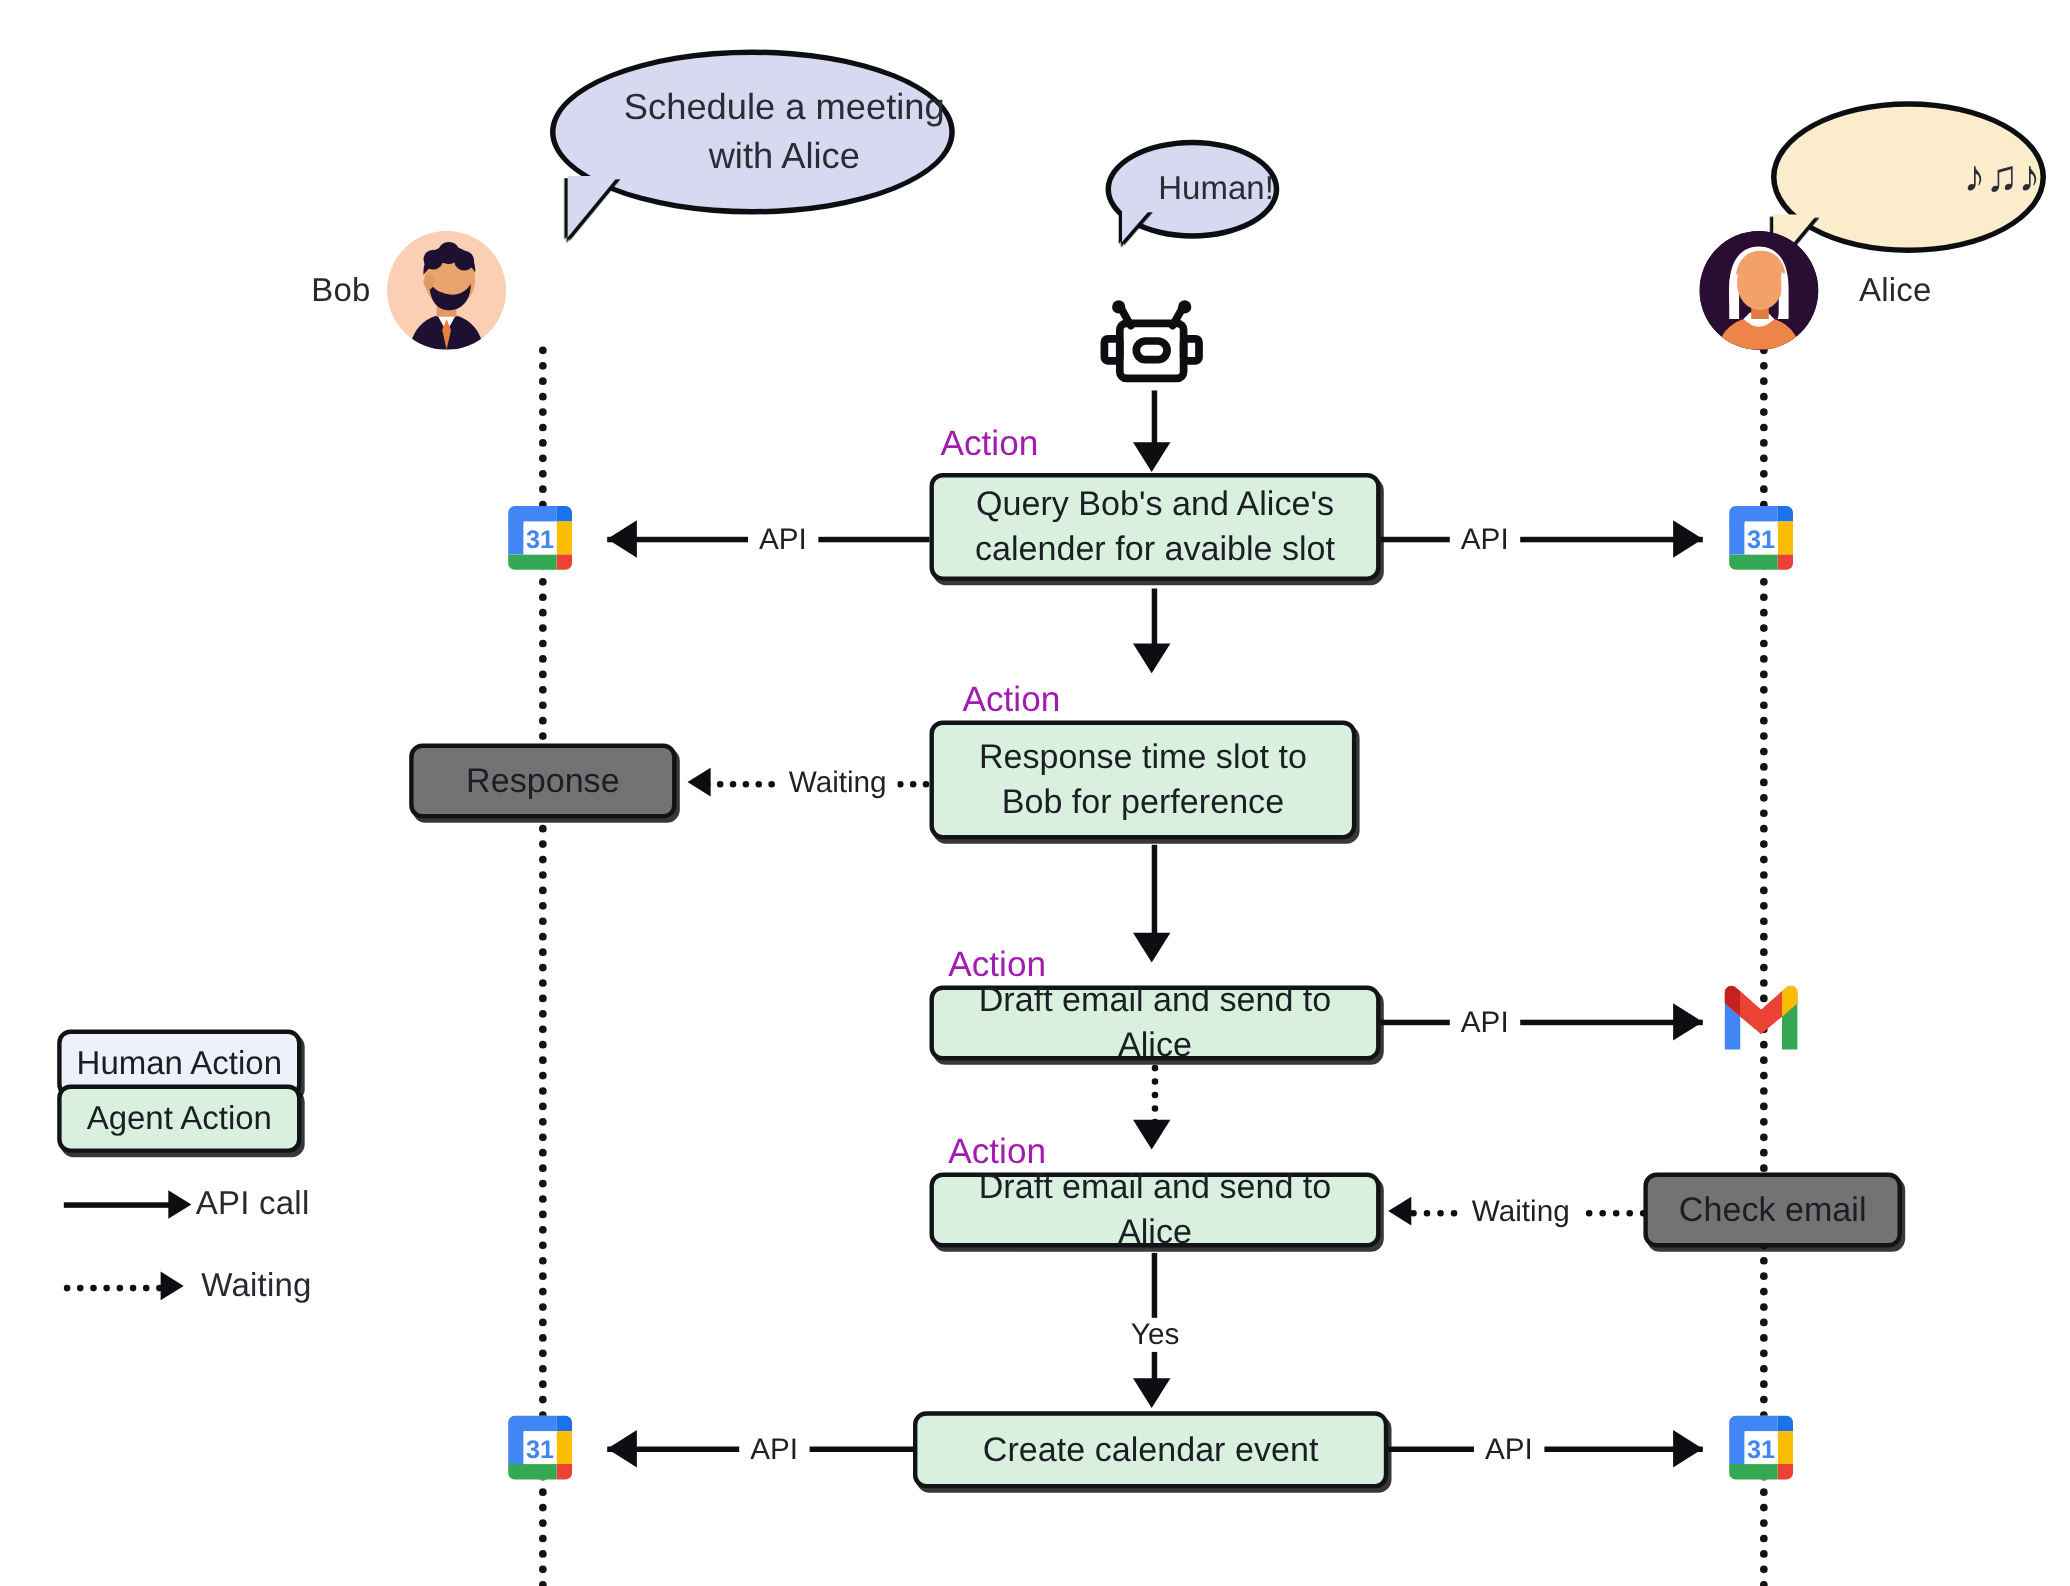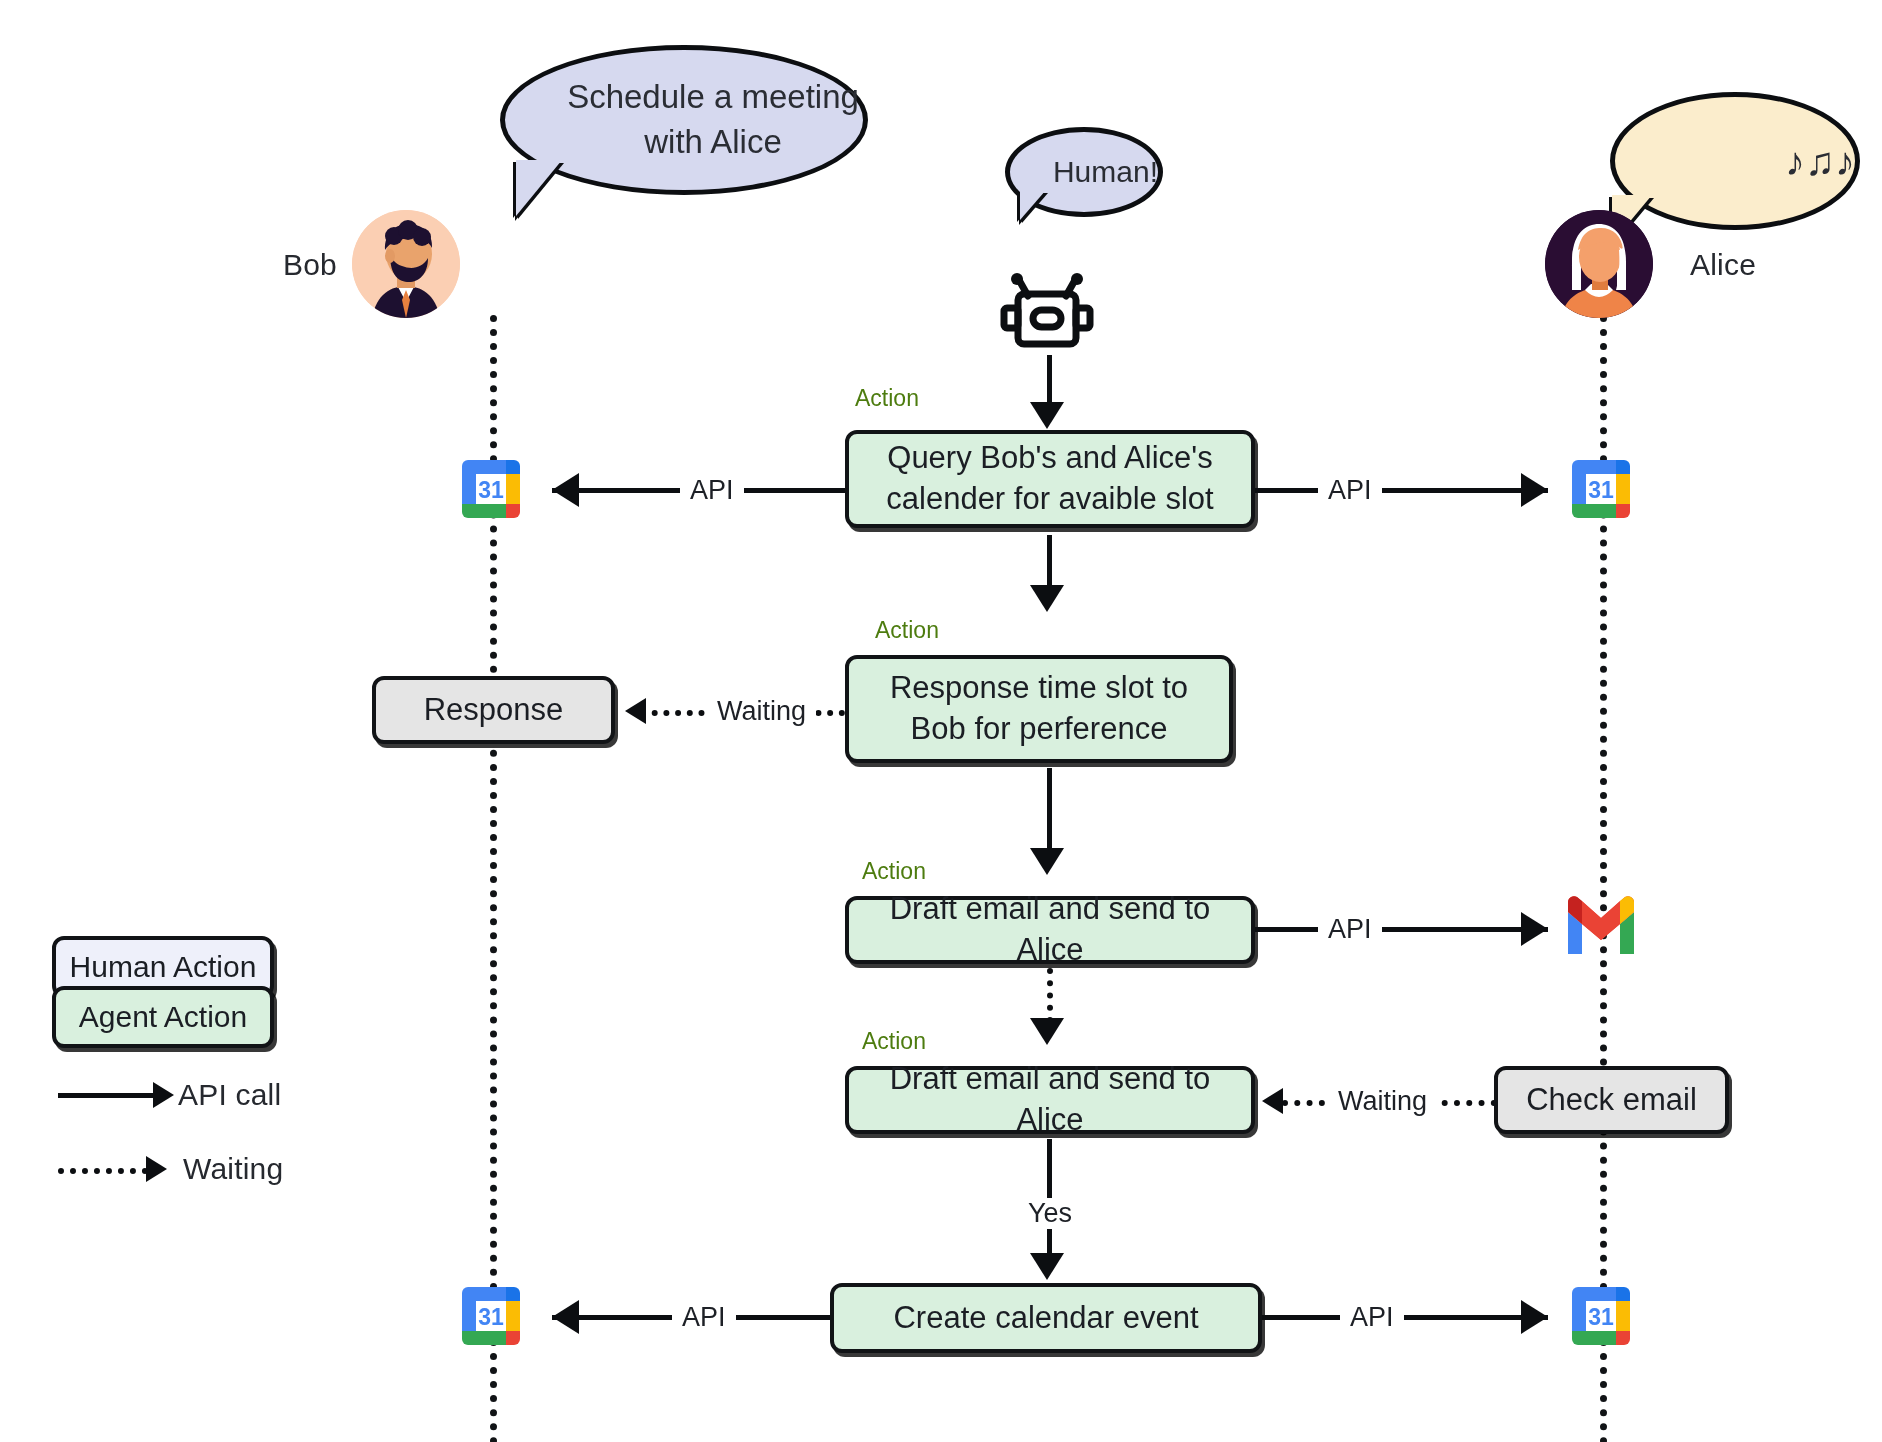--- a/index.html
+++ b/index.html
@@ -24,42 +24,42 @@
     letter-spacing:.2px;
   }
   .edge-label{
     font-size:27px;
     color:#1d2026;
     background:#ffffff;
     padding:0 10px;
     white-space:nowrap;
   }
   .caption{
-    font-size:23px;
-    color:#4d7c0f;
+    font-size:32px;
+    color:#a21caf;
     white-space:nowrap;
   }
 
   
   .box{
     box-sizing:border-box;
     border:4px solid #111316;
     border-radius:12px;
     display:flex;
     align-items:center;
     justify-content:center;
     text-align:center;
     font-size:31px;
     line-height:1.32;
     color:#1b1e24;
     padding:8px 16px;
     box-shadow:3px 4px 0 rgba(0,0,0,.78);
   }
   .box.agent{background:#d9f0de;align-items:center;}
-  .box.human{background:#e5e5e5;justify-content:center;}
+  .box.human{background:#737373;justify-content:center;}
 
   
   .hline{
     position:absolute;
     height:5px;
     background:#0c0e11;
   }
   .vline{
     position:absolute;
     width:5px;

